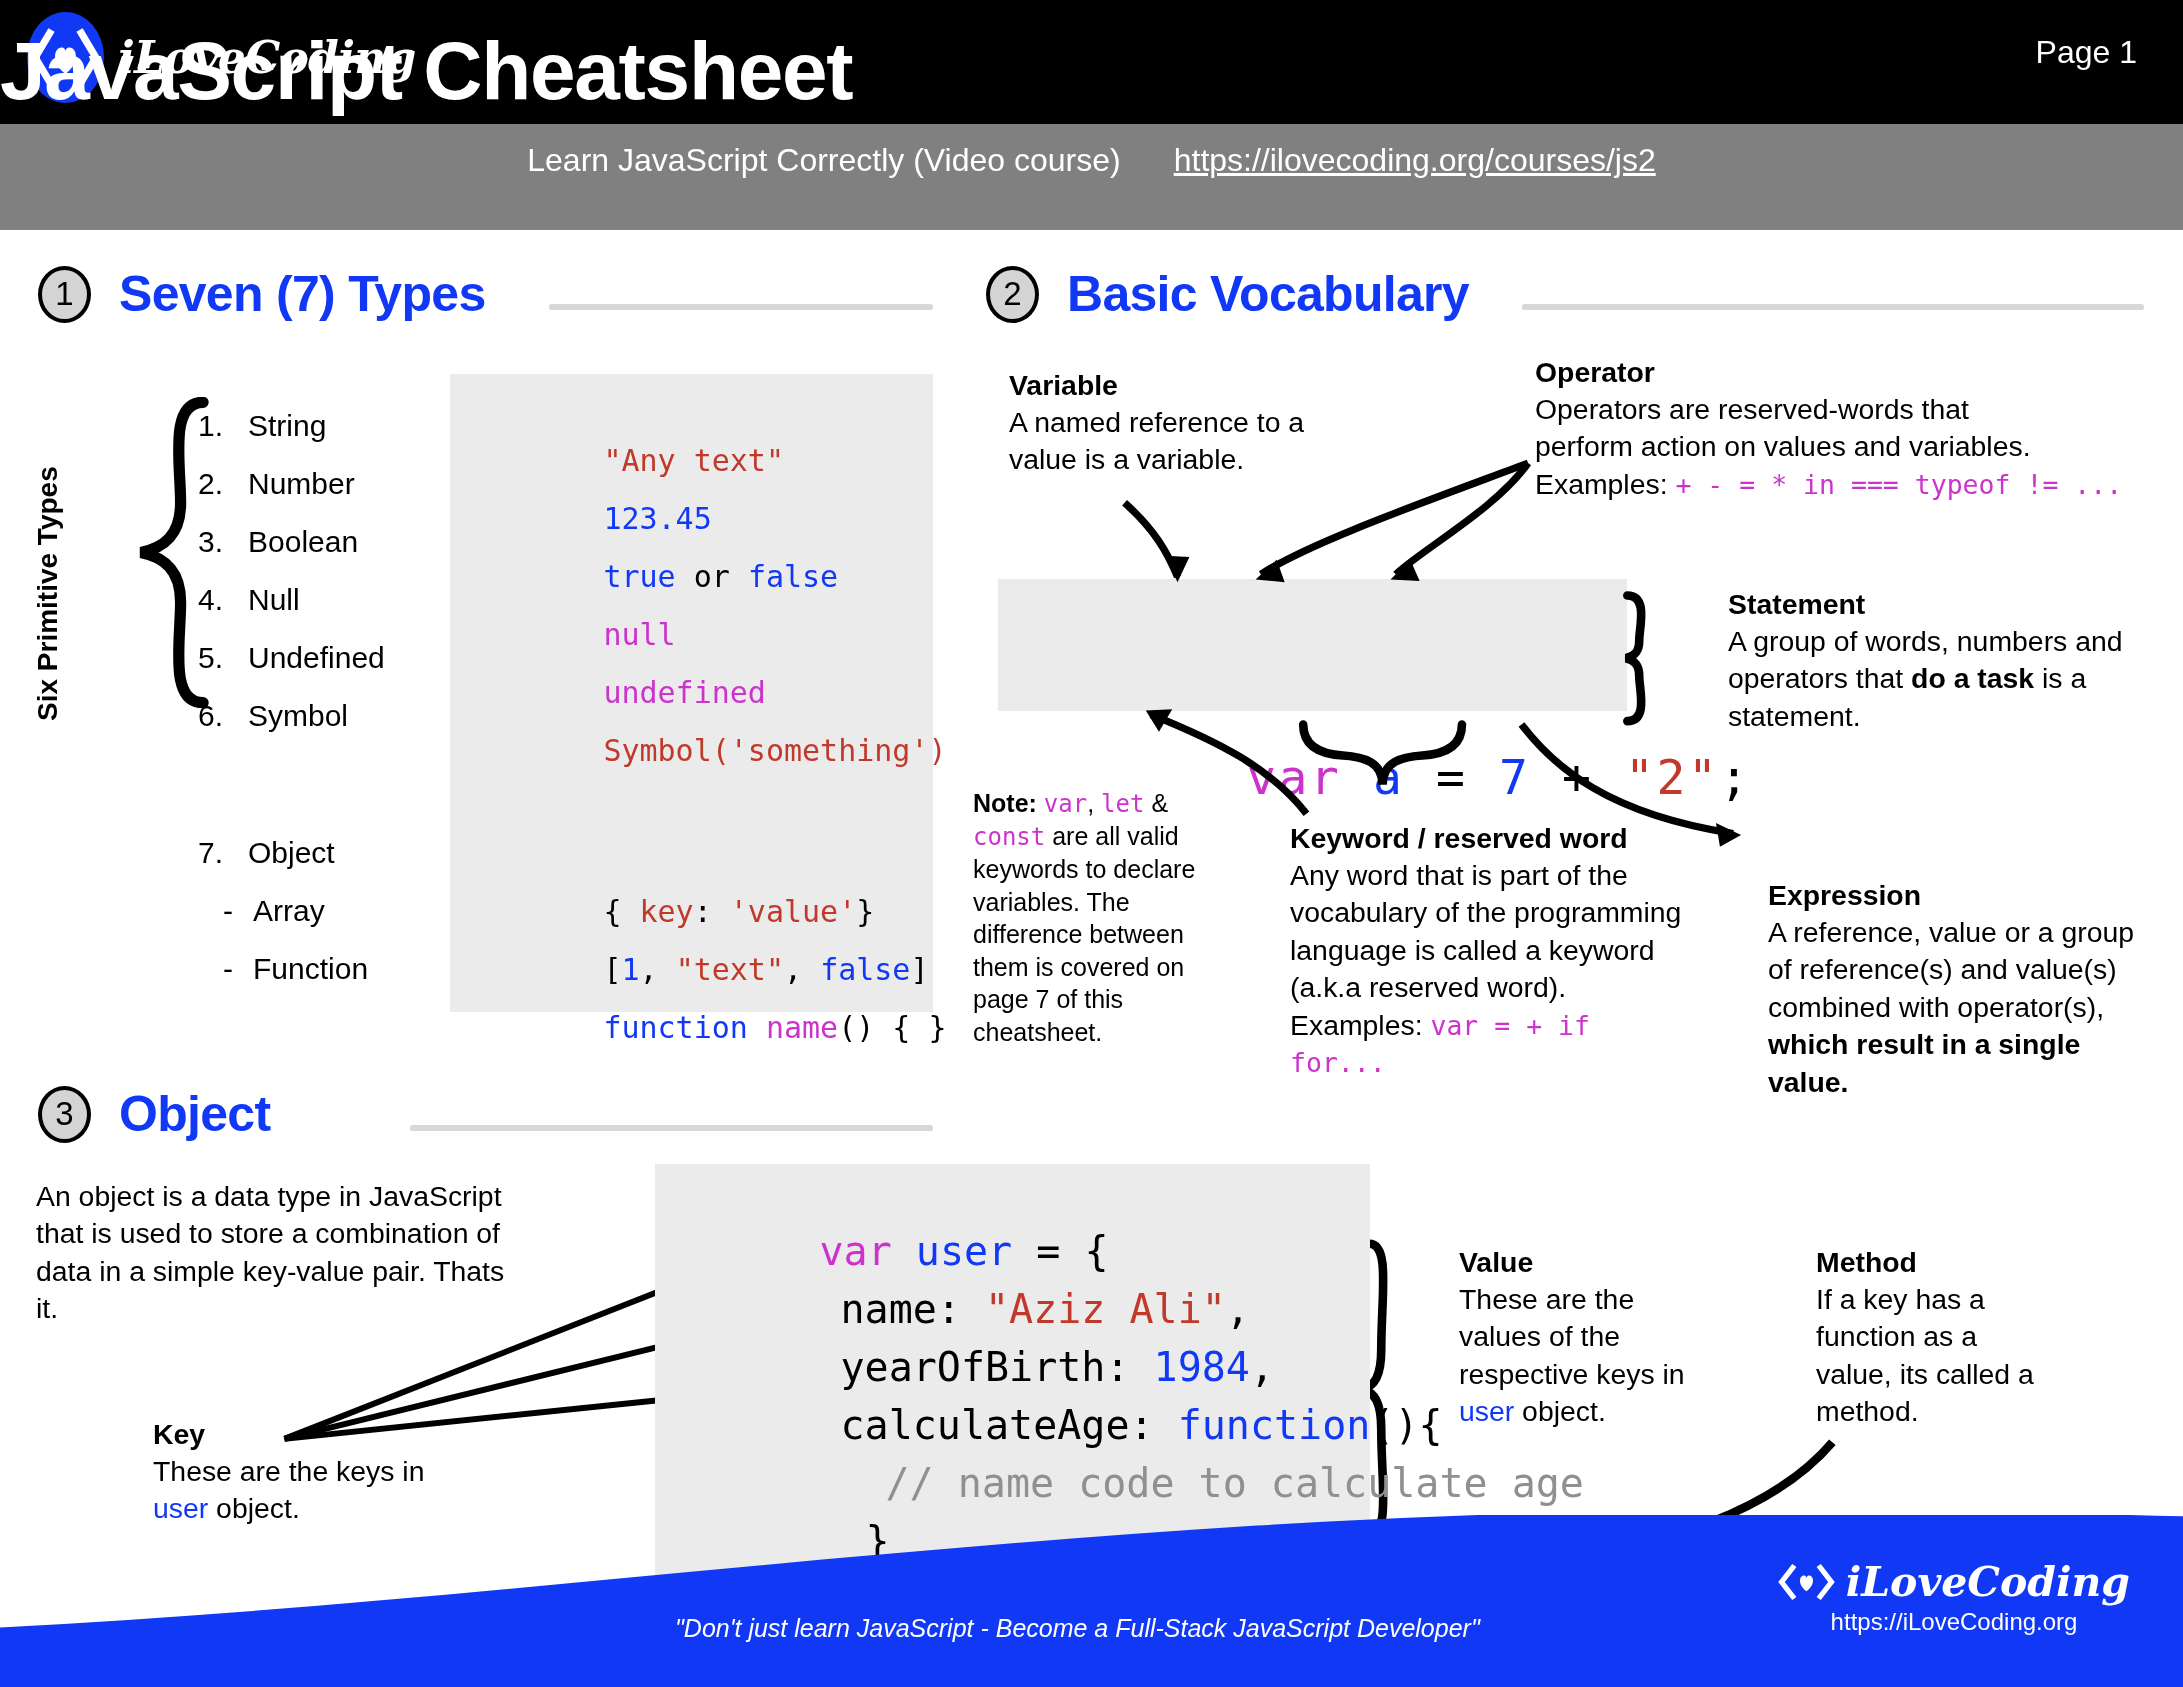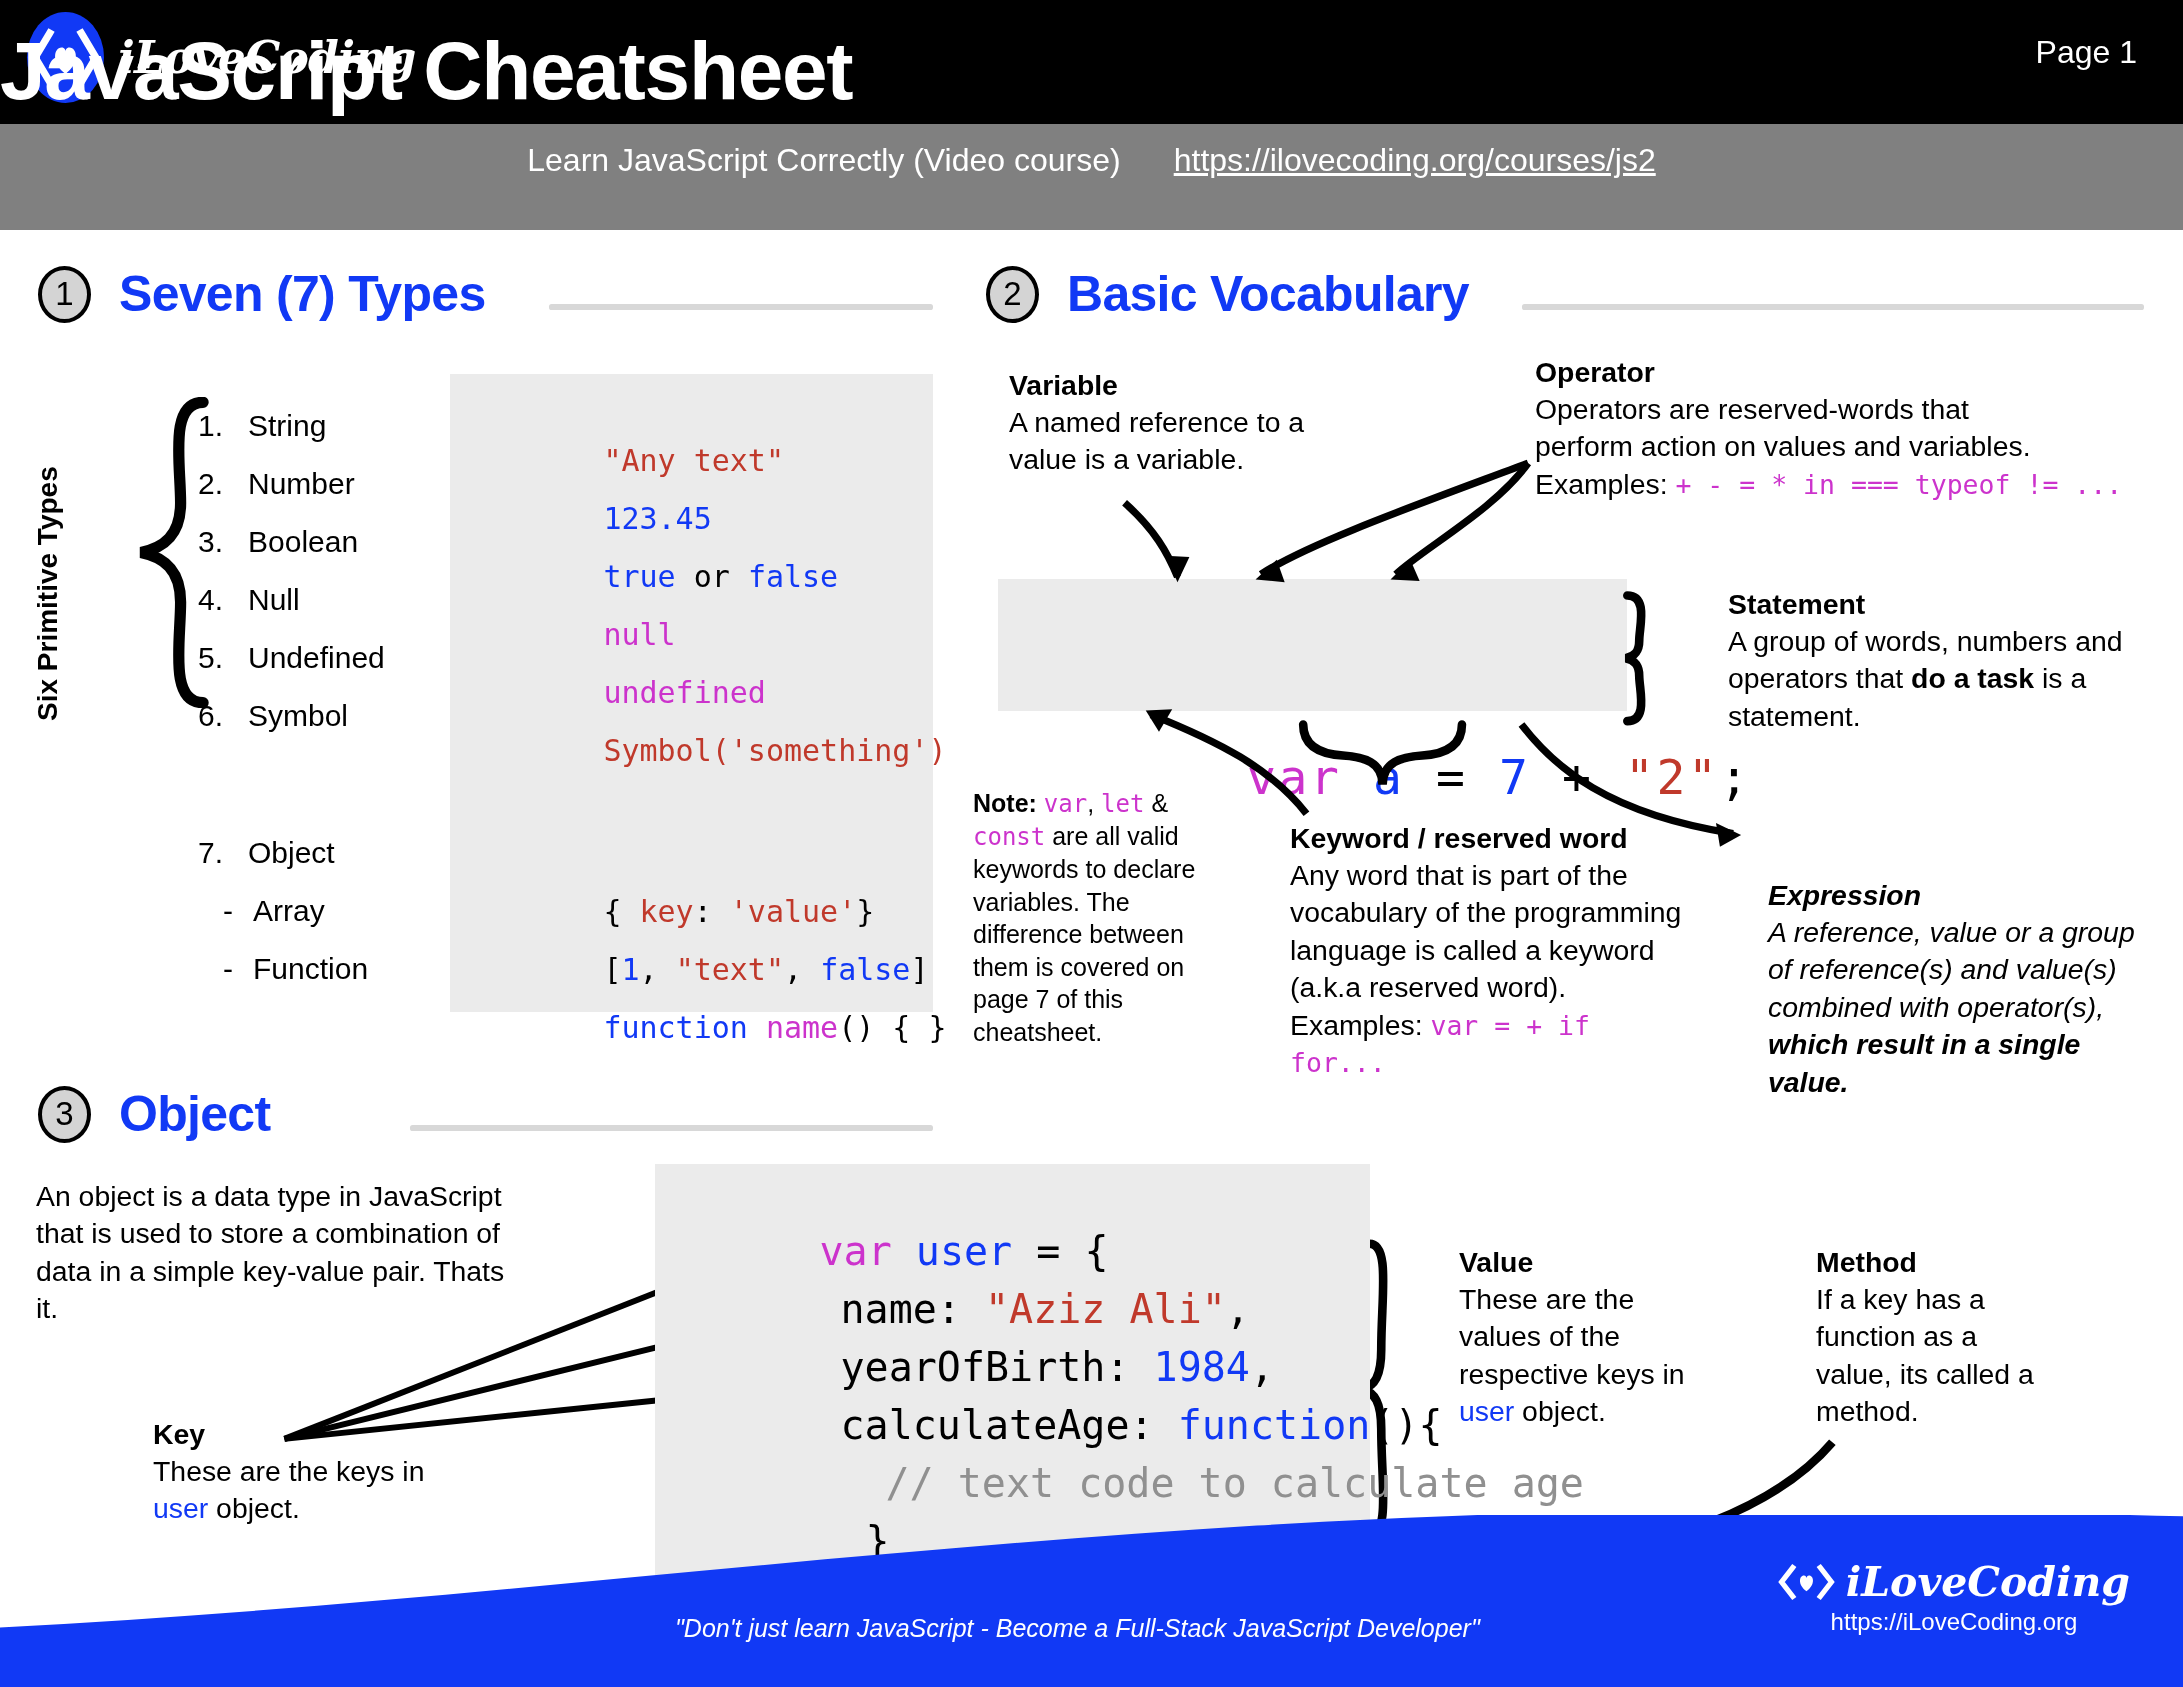--- a/index.html
+++ b/index.html
@@ -310,21 +310,21 @@
   <div class="anno" style="left:973px; top:787px; width:248px;">
     <div class="body-text" style="font-size:25px; line-height:1.3;"><b>Note: </b><span class="mono c-kw" style="font-size:24px;">var</span><span>, </span><span class="mono c-kw" style="font-size:24px;">let</span><span> &amp; </span><span class="mono c-kw" style="font-size:24px;">const</span><span> are all valid keywords to declare variables. The difference between them is covered on page 7 of this cheatsheet.</span></div>
   </div>
 
   <div class="anno" style="left:1290px; top:820px; width:410px;">
     <div class="term-title">Keyword / reserved word</div>
     <div class="body-text">Any word that is part of the vocabulary of the programming language is called a keyword (a.k.a reserved word).</div>
     <div class="body-text"><span>Examples: </span><span class="mono c-kw" style="font-size:26.5px;">var = + if for...</span></div>
   </div>
 
-  <div class="anno" style="left:1768px; top:877px; width:384px;font-style:italic;">
+  <div class="anno" style="left:1768px; top:877px; width:384px;">
     <div class="term-title">Expression</div>
     <div class="body-text"><span>A reference, value or a group of reference(s) and value(s) combined with operator(s), </span><b>which result in a single value.</b></div>
   </div>
 
   <div class="sec-head" id="sec3-head">
     <div class="sec-num">3</div>
     <div class="sec-title">Object</div>
   </div>
   <div class="sec-rule" id="sec3-rule"></div>
 
@@ -337,21 +337,21 @@
     <div class="code-line" style="padding-left:41px;">
       <span class="c-black">name: </span><span class="c-str">"Aziz Ali"</span><span class="c-black">,</span>
     </div>
     <div class="code-line" style="padding-left:41px;">
       <span class="c-black">yearOfBirth: </span><span class="c-num">1984</span><span class="c-black">,</span>
     </div>
     <div class="code-line" style="padding-left:41px;">
       <span class="c-black">calculateAge: </span><span class="c-num">function</span><span class="c-black">(){</span>
     </div>
     <div class="code-line" style="padding-left:86px;">
-      <span class="c-gray">// text code to calculate age</span>
+      <span class="c-gray">// name code to calculate age</span>
     </div>
     <div class="code-line" style="padding-left:66px;">
       <span class="c-black">}</span>
     </div>
     <div class="code-line" style="padding-left:41px;">
       <span class="c-black">}</span>
     </div>
   </div>
 
   <div class="anno" style="left:153px; top:1416px; width:278px;">

